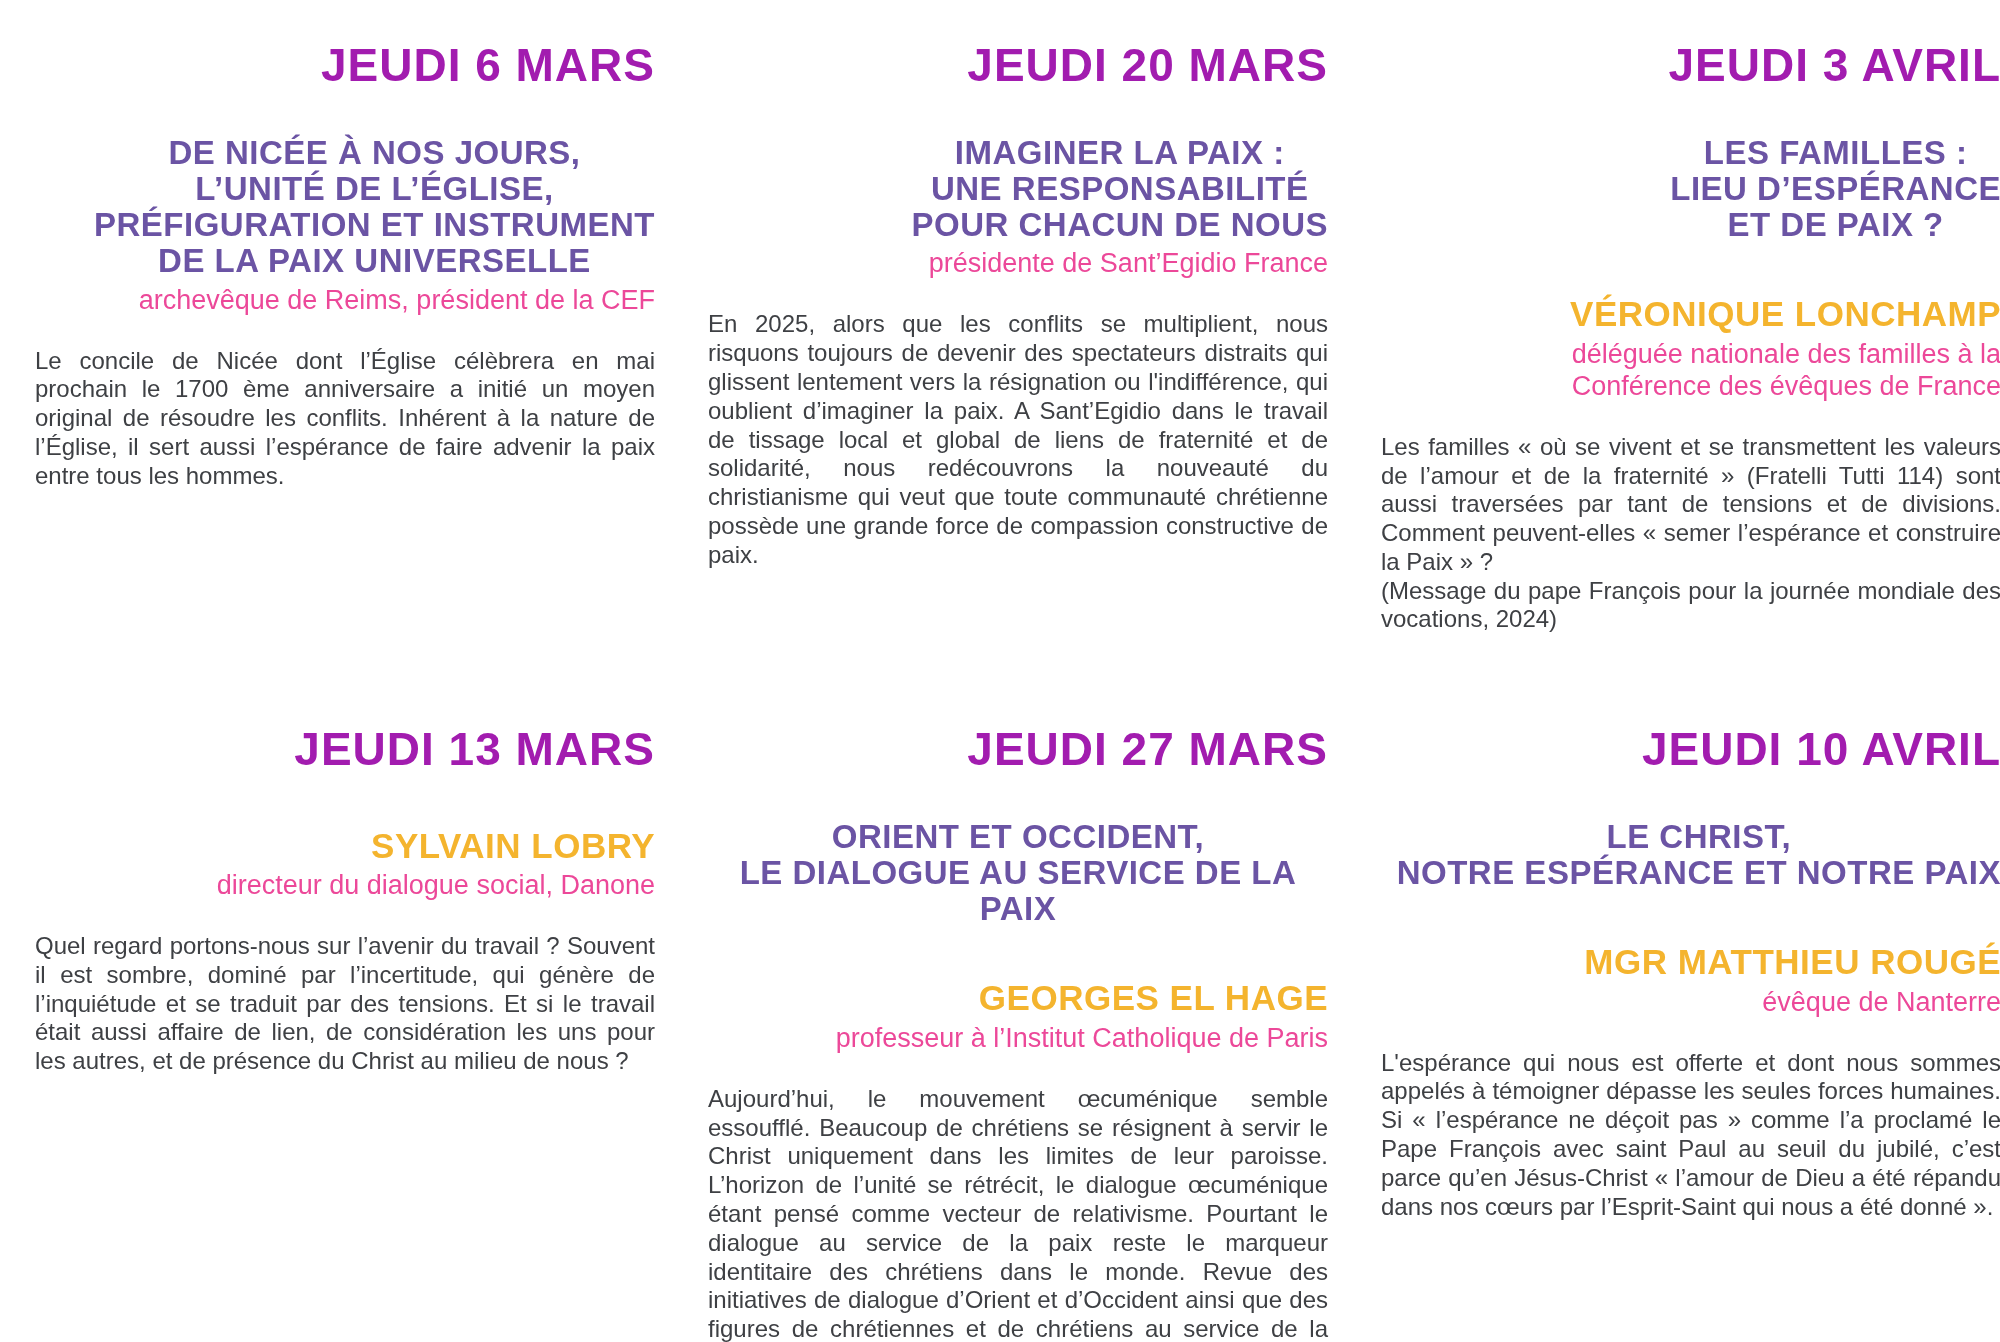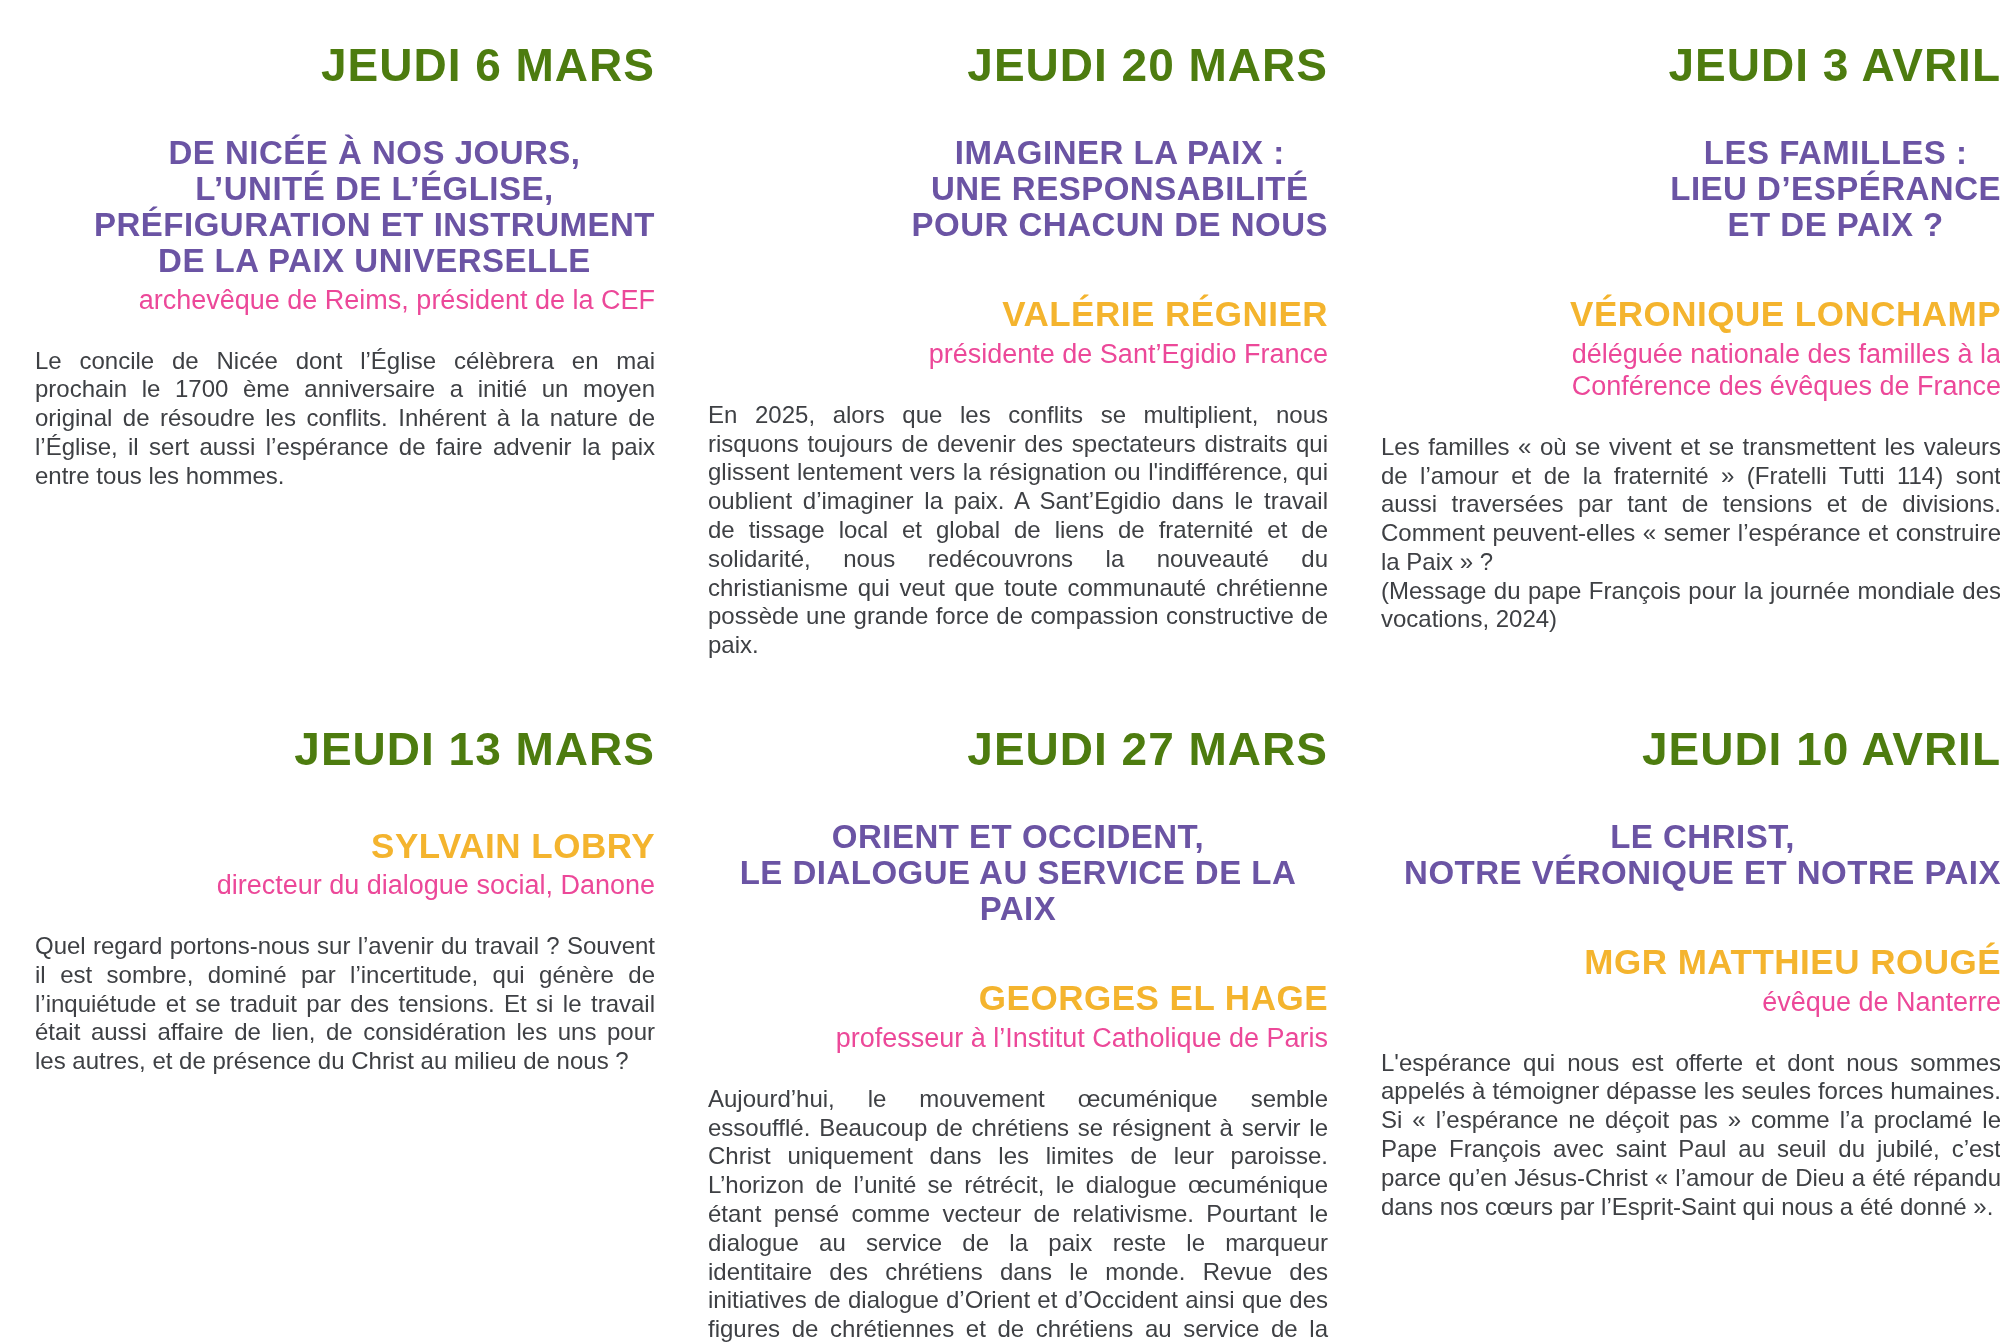--- a/index.html
+++ b/index.html
@@ -25,21 +25,21 @@
   }
   .card {
     display: flex;
     flex-direction: column;
     align-items: flex-end;
   }
   .date {
     font-size: 46px;
     font-weight: 800;
     letter-spacing: 1px;
-    color: #4d7c0f;
+    color: #a21caf;
     line-height: 1.1;
     text-align: center;
   }
   .title {
     margin-top: 44px;
     font-size: 33px;
     font-weight: 800;
     letter-spacing: 0.5px;
     color: #6B54A4;
     line-height: 1.1;
@@ -86,21 +86,20 @@
 DE LA PAIX UNIVERSELLE</h3>
       <div class="role">archevêque de Reims, président de la CEF</div>
       <p class="desc" style="margin-bottom:0">Le concile de Nicée dont l’Église célèbrera en mai prochain le 1700 ème anniversaire a initié un moyen original de résoudre les conflits. Inhérent à la nature de l’Église, il sert aussi l’espérance de faire advenir la paix entre tous les hommes.</p>
     </article>
 
     <article class="card">
       <h2 class="date" style="margin:0">JEUDI 20 MARS</h2>
       <h3 class="title" style="margin-bottom:0">IMAGINER LA PAIX :
 UNE RESPONSABILITÉ
 POUR CHACUN DE NOUS</h3>
-      <div class="speaker">VALÉRIE RÉGNIER</div>
       <div class="role">présidente de Sant’Egidio France</div>
       <p class="desc" style="margin-bottom:0">En 2025, alors que les conflits se multiplient, nous risquons toujours de devenir des spectateurs distraits qui glissent lentement vers la résignation ou l'indifférence, qui oublient d’imaginer la paix. A Sant’Egidio dans le travail de tissage local et global de liens de fraternité et de solidarité, nous redécouvrons la nouveauté du christianisme qui veut que toute communauté chrétienne possède une grande force de compassion constructive de paix.</p>
     </article>
 
     <article class="card">
       <h2 class="date" style="margin:0">JEUDI 3 AVRIL</h2>
       <h3 class="title" style="margin-bottom:0">LES FAMILLES :
 LIEU D’ESPÉRANCE
 ET DE PAIX ?</h3>
       <div class="speaker">VÉRONIQUE LONCHAMP</div>
@@ -121,20 +120,20 @@
       <h3 class="title" style="margin-bottom:0">ORIENT ET OCCIDENT,
 LE DIALOGUE AU SERVICE DE LA PAIX</h3>
       <div class="speaker">GEORGES EL HAGE</div>
       <div class="role">professeur à l’Institut Catholique de Paris</div>
       <p class="desc" style="margin-bottom:0">Aujourd’hui, le mouvement œcuménique semble essoufflé. Beaucoup de chrétiens se résignent à servir le Christ uniquement dans les limites de leur paroisse. L’horizon de l’unité se rétrécit, le dialogue œcuménique étant pensé comme vecteur de relativisme. Pourtant le dialogue au service de la paix reste le marqueur identitaire des chrétiens dans le monde. Revue des initiatives de dialogue d’Orient et d’Occident ainsi que des figures de chrétiennes et de chrétiens au service de la paix.</p>
     </article>
 
     <article class="card">
       <h2 class="date" style="margin:4px 0 0 0">JEUDI 10 AVRIL</h2>
       <h3 class="title" style="margin-bottom:0">LE CHRIST,
-NOTRE VÉRONIQUE ET NOTRE PAIX</h3>
+NOTRE ESPÉRANCE ET NOTRE PAIX</h3>
       <div class="speaker">MGR MATTHIEU ROUGÉ</div>
       <div class="role">évêque de Nanterre</div>
       <p class="desc" style="margin-bottom:16px">L'espérance qui nous est offerte et dont nous sommes appelés à témoigner dépasse les seules forces humaines. Si « l’espérance ne déçoit pas » comme l’a proclamé le Pape François avec saint Paul au seuil du jubilé, c’est parce qu’en Jésus-Christ « l’amour de Dieu a été répandu dans nos cœurs par l’Esprit-Saint qui nous a été donné ».</p>
     </article>
 
   </div>
 </div>
 
 </body></html>

